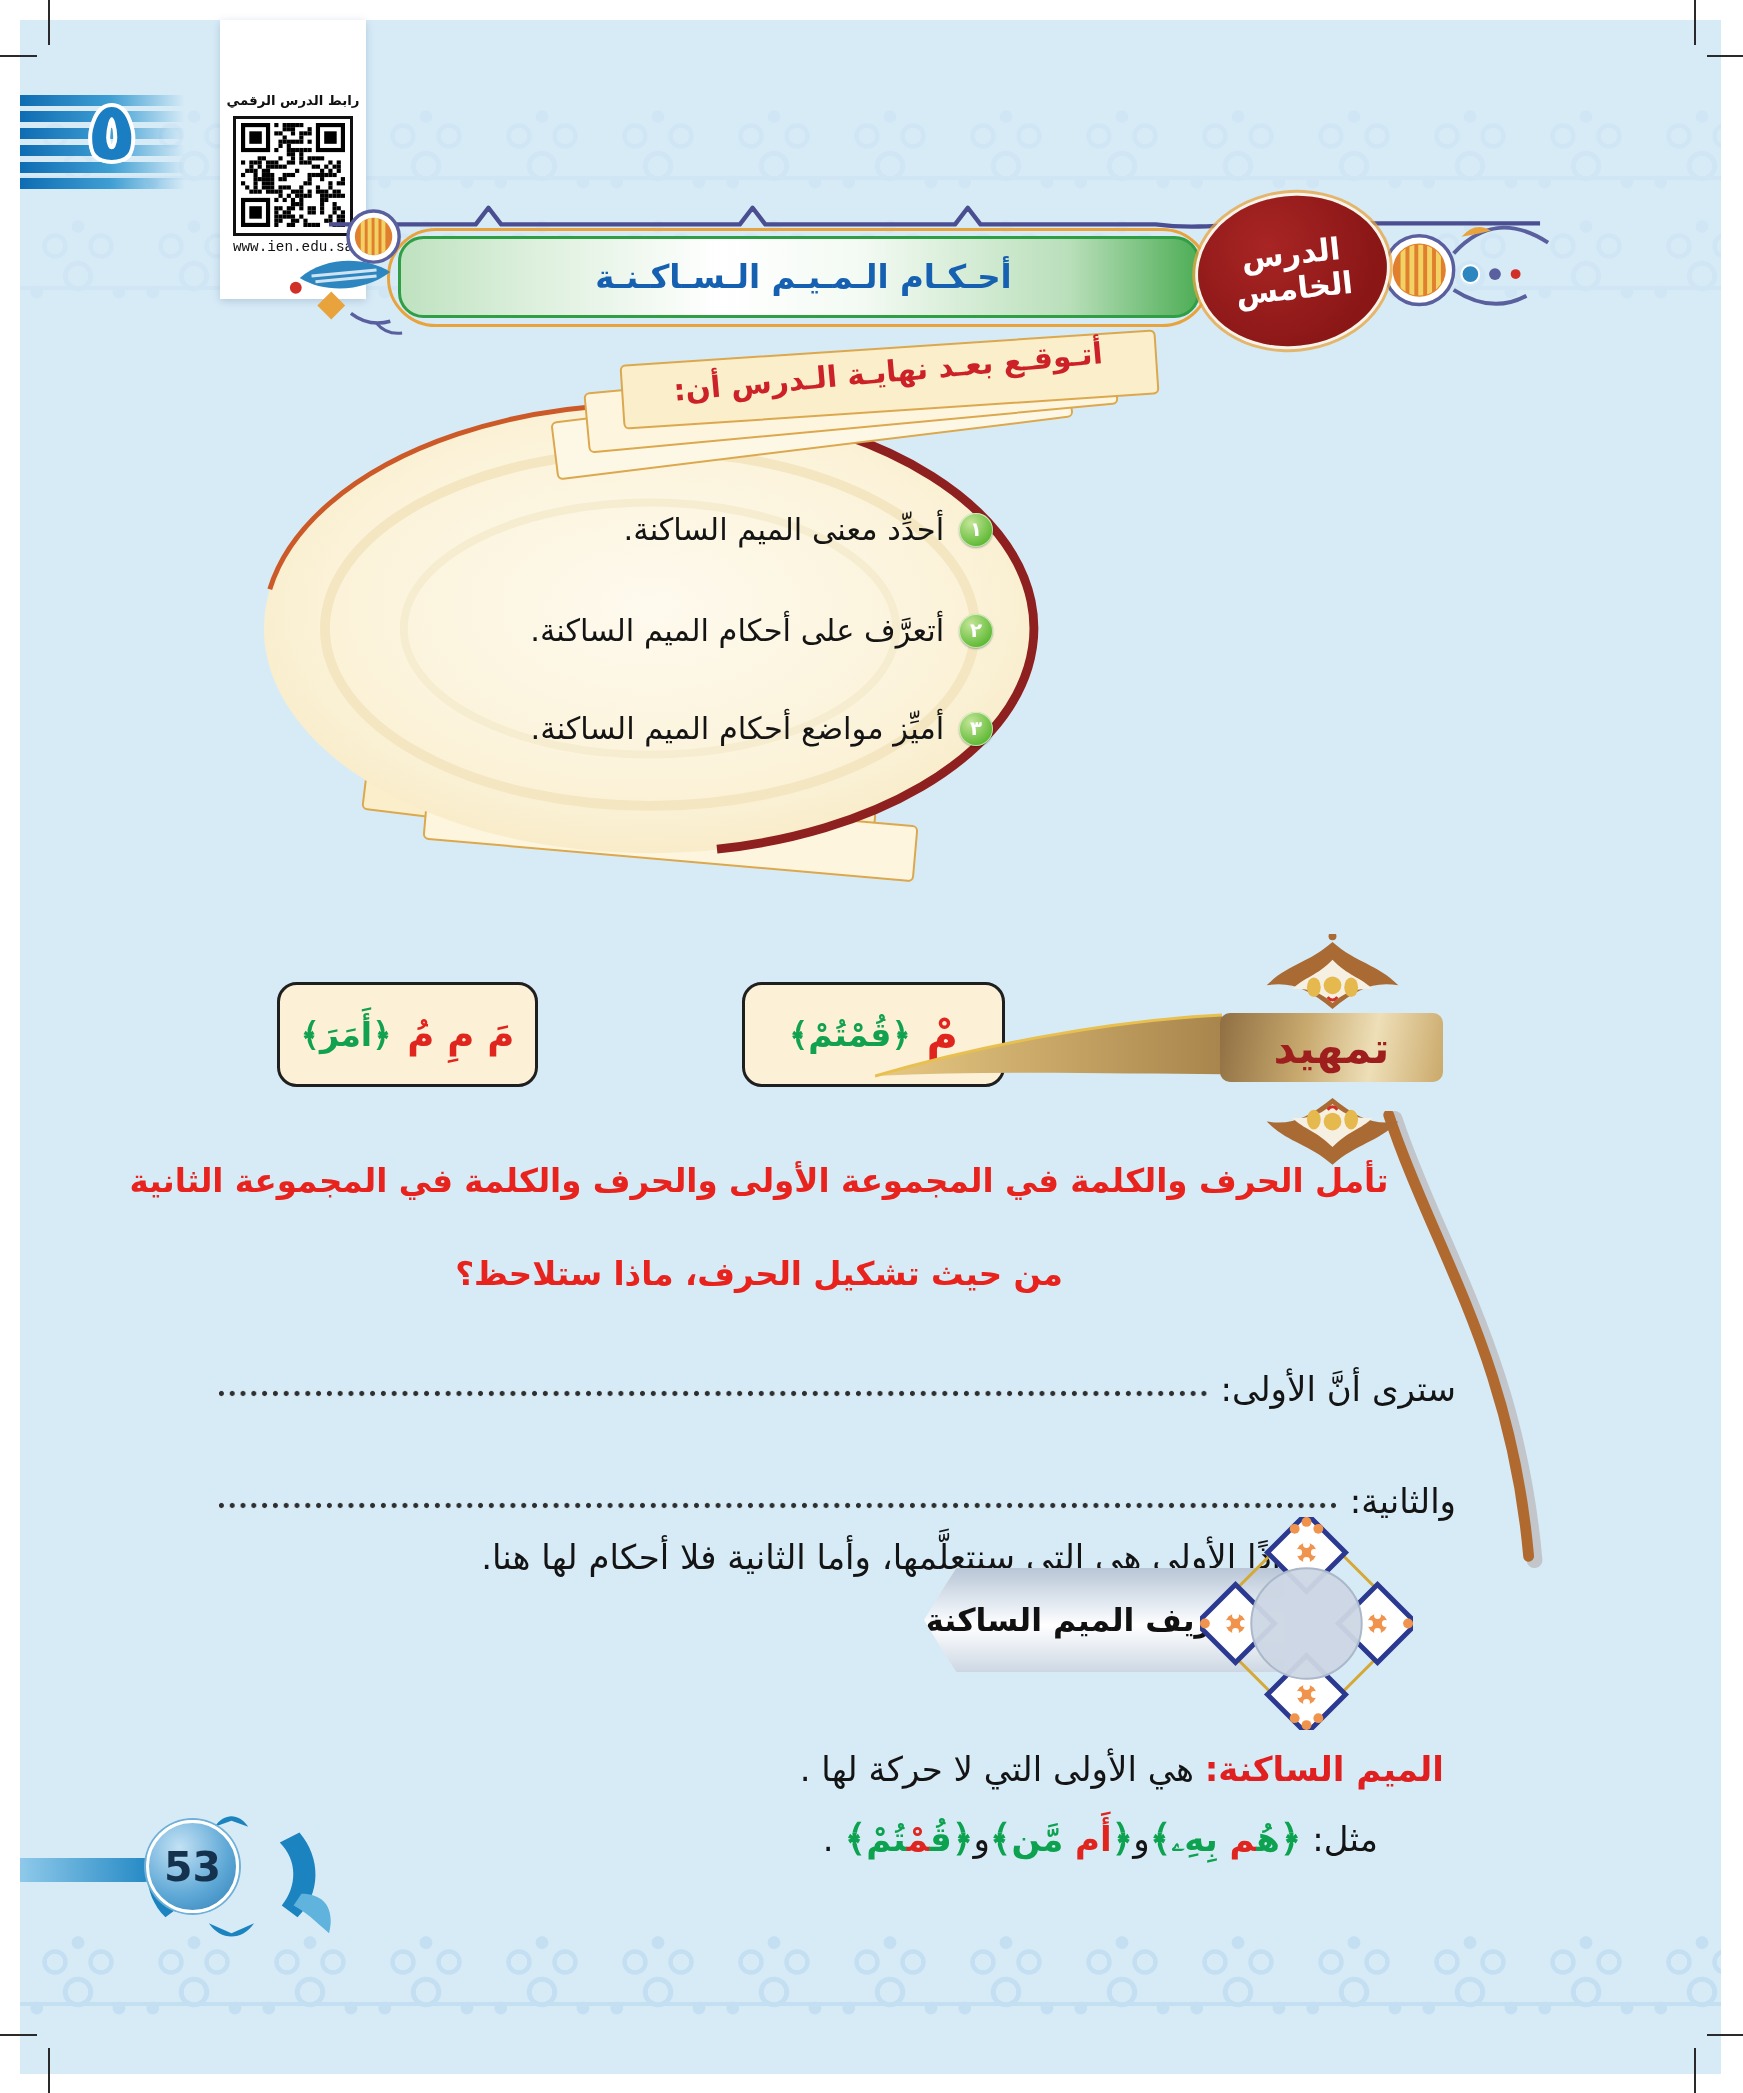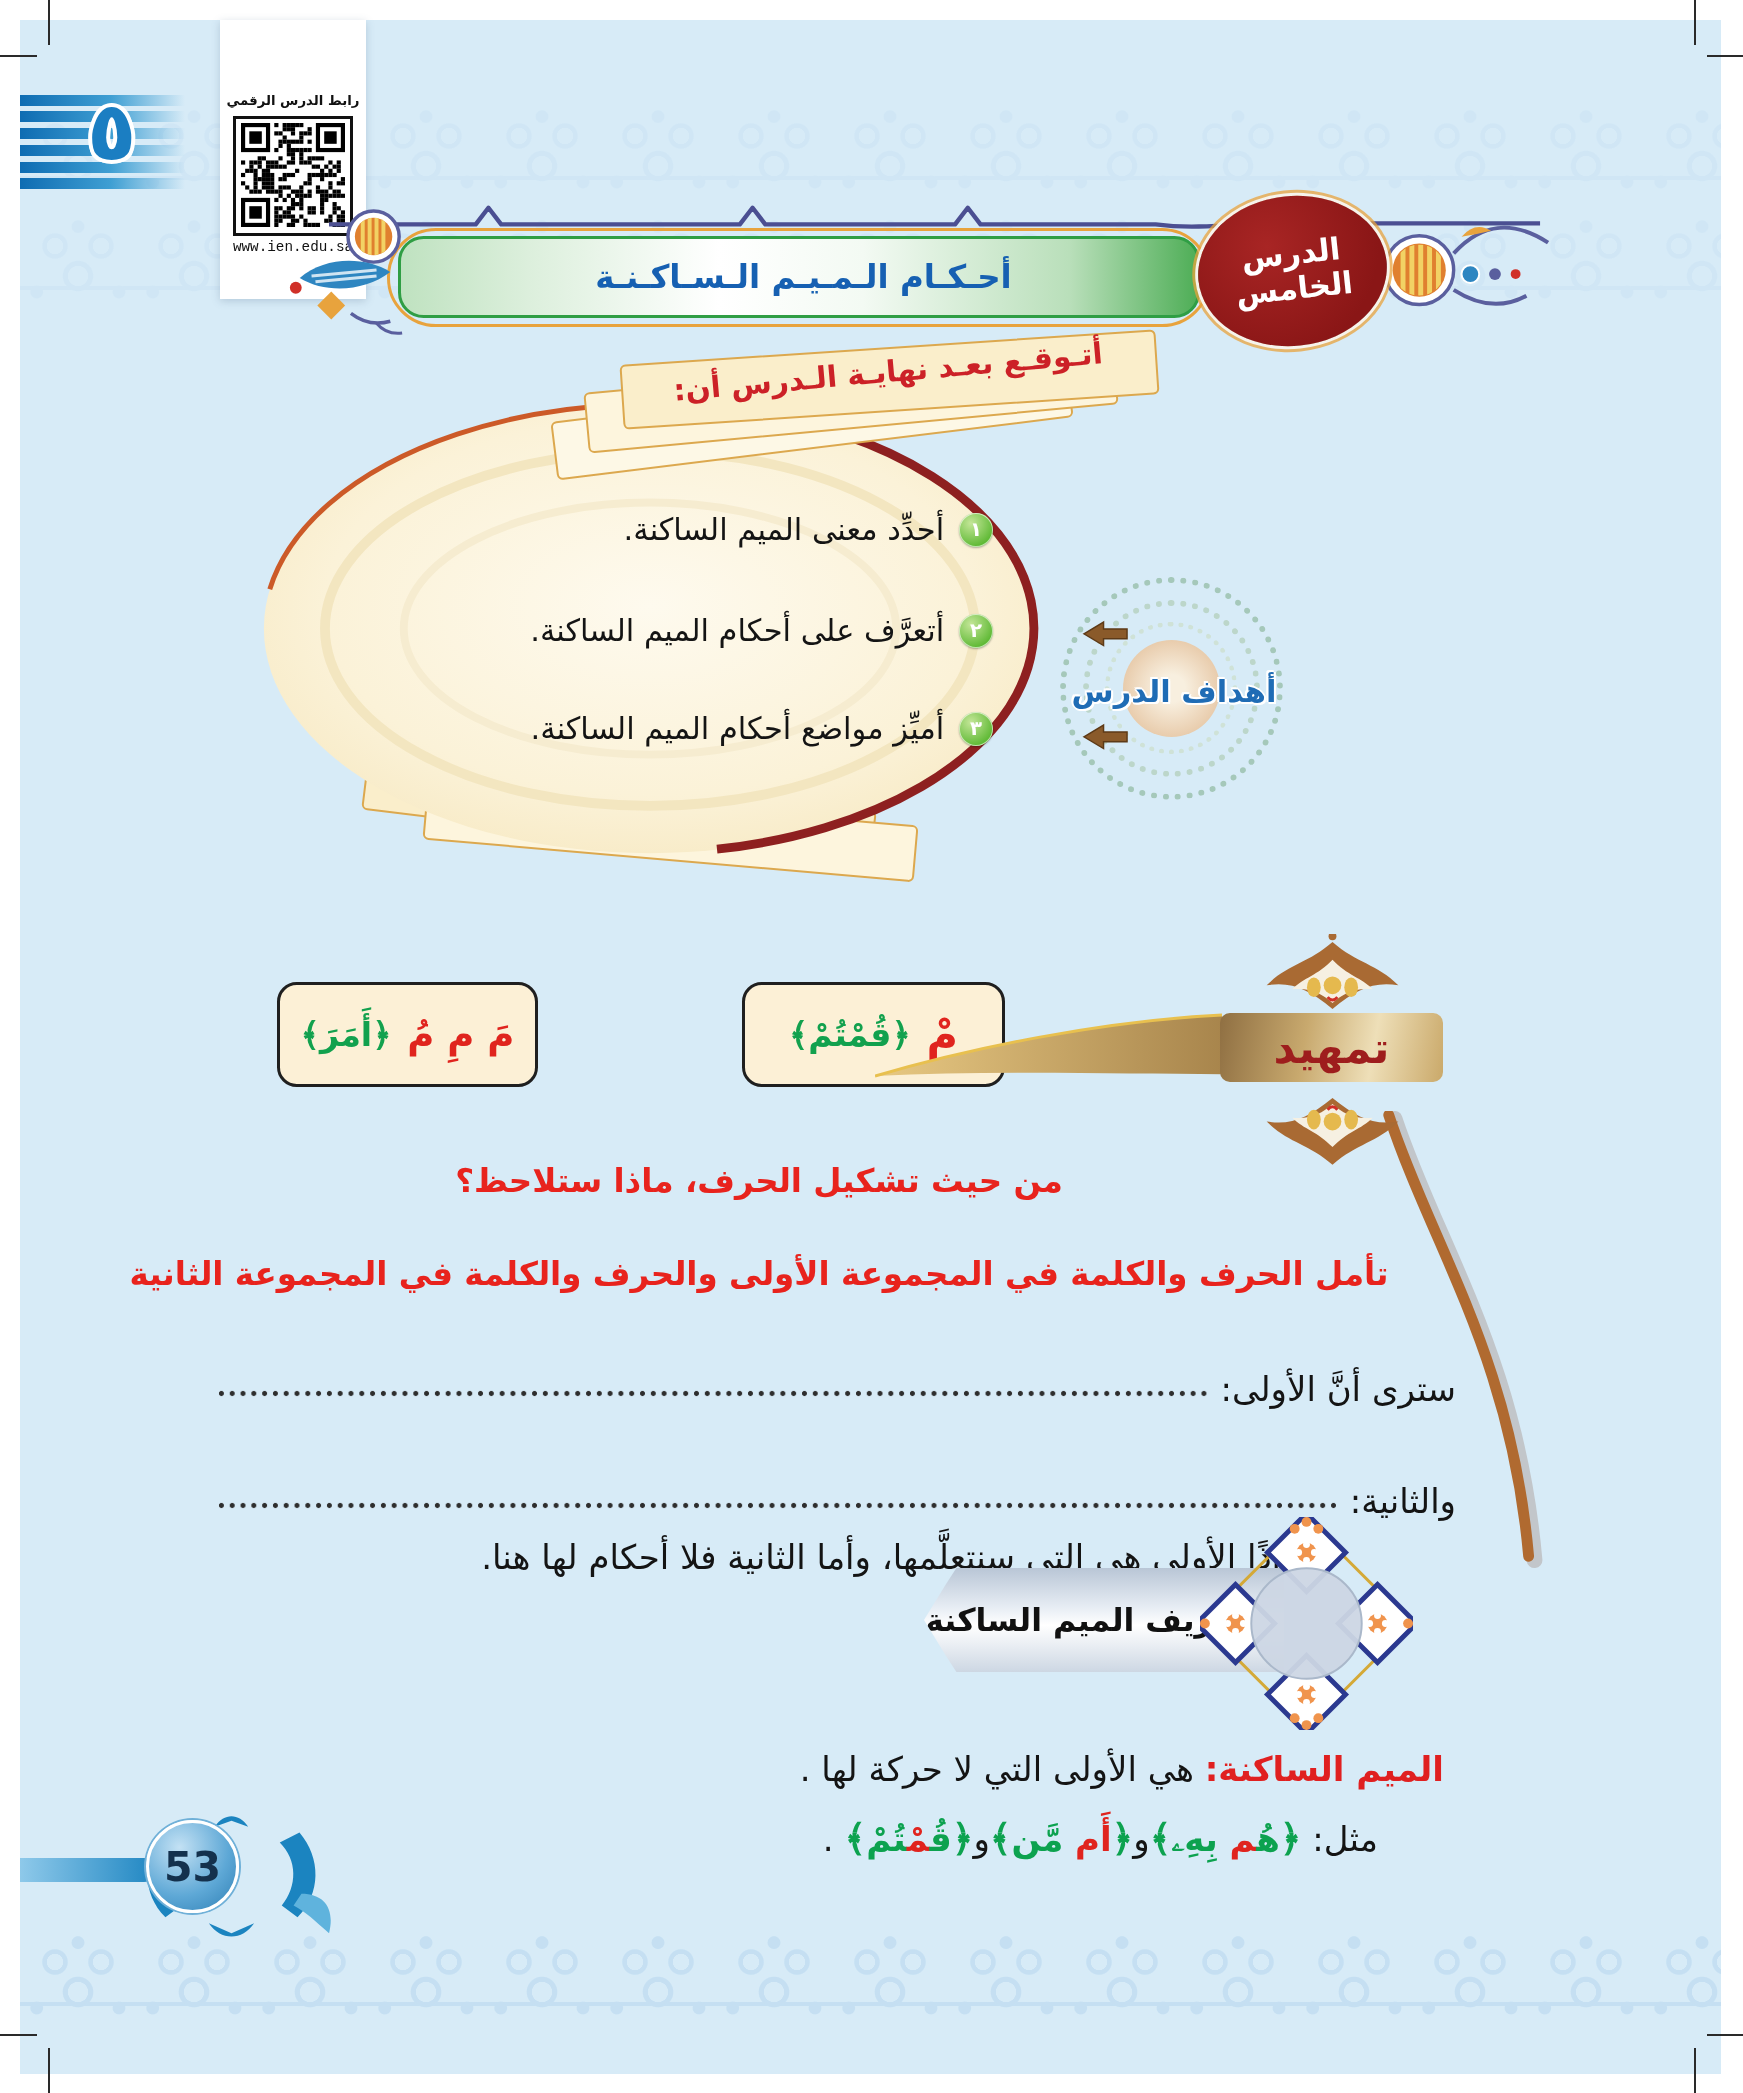--- a/index.html
+++ b/index.html
@@ -465,33 +465,20 @@
   </div>
   <div class="obj-row" style="right:751px;top:613px">
     <div class="obj-num">٢</div>
     <div class="obj-text">أتعرَّف على أحكام الميم الساكنة.</div>
   </div>
   <div class="obj-row" style="right:751px;top:711px">
     <div class="obj-num">٣</div>
     <div class="obj-text">أميِّز مواضع أحكام الميم الساكنة.</div>
   </div>
 
-  <div class="medallion">
-    <div class="halo halo1"></div>
-    <div class="halo halo2"></div>
-    <div class="halo halo3"></div>
-    <div class="medallion-core"></div>
-    <svg class="med-arrow" style="top:47px" width="47" height="27.6" viewBox="0 0 48 28">
-      <polygon points="2,14 22,2 22,9 46,9 46,19 22,19 22,26" fill="#8a5a2a" stroke="#5d3a17" stroke-width="1.5"></polygon>
-    </svg>
-    <svg class="med-arrow" style="top:150px" width="47" height="27.6" viewBox="0 0 48 28">
-      <polygon points="2,14 22,2 22,9 46,9 46,19 22,19 22,26" fill="#8a5a2a" stroke="#5d3a17" stroke-width="1.5"></polygon>
-    </svg>
-    <div class="medallion-label">أهداف الدرس</div>
-  </div>
 
   <svg class="ornament" style="left:1249px;top:934px;z-index:2" width="167" height="83" viewBox="0 0 170 84">
     <path d="M85 8 C 60 30, 40 30, 18 52 C 44 48, 60 56, 85 76 C 110 56, 126 48, 152 52 C 130 30, 110 30, 85 8 Z" fill="#a96a33"></path>
     <path d="M85 26 C 70 42, 56 44, 44 56 C 62 54, 74 60, 85 70 C 96 60, 108 54, 126 56 C 114 44, 100 42, 85 26 Z" fill="#f6f0e2"></path>
     <circle cx="85" cy="52" r="9" fill="#e5b94e"></circle>
     <ellipse cx="66" cy="54" rx="7" ry="10" fill="#e5b94e"></ellipse>
     <ellipse cx="104" cy="54" rx="7" ry="10" fill="#e5b94e"></ellipse>
     <circle cx="85" cy="2" r="4" fill="#a96a33"></circle>
     <path d="M80 64 q5 6 10 0" stroke="#d03028" stroke-width="3" fill="none"></path>
   </svg>
@@ -524,22 +511,22 @@
   <div class="ex-box" style="left:742px;width:263px">
     <span class="letters">مْ</span>
     <span class="word">﴿قُمْتُمْ﴾</span>
   </div>
   <div class="ex-box" style="left:277px;width:261px">
     <span class="letters" style="font-size:37px">مَ مِ مُ</span>
     <span class="word">﴿أَمَرَ﴾</span>
   </div>
 
   <div class="intro-question">
+    <div>تأمل الحرف والكلمة في المجموعة الأولى والحرف والكلمة في المجموعة الثانية</div>
     <div>من حيث تشكيل الحرف، ماذا ستلاحظ؟</div>
-    <div>تأمل الحرف والكلمة في المجموعة الأولى والحرف والكلمة في المجموعة الثانية</div>
   </div>
   <div class="fill-line" style="top:1460px;height:61px">
     <span class="label">والثانية:</span>
     <span class="dots"></span>
   </div>
   <div class="fill-line" style="top:1348px;height:61px">
     <span class="label">سترى أنَّ الأولى:</span>
     <span class="dots"></span>
   </div>
   <div class="conclusion">إذًا الأولى هي التي سنتعلَّمها، وأما الثانية فلا أحكام لها هنا.</div>

